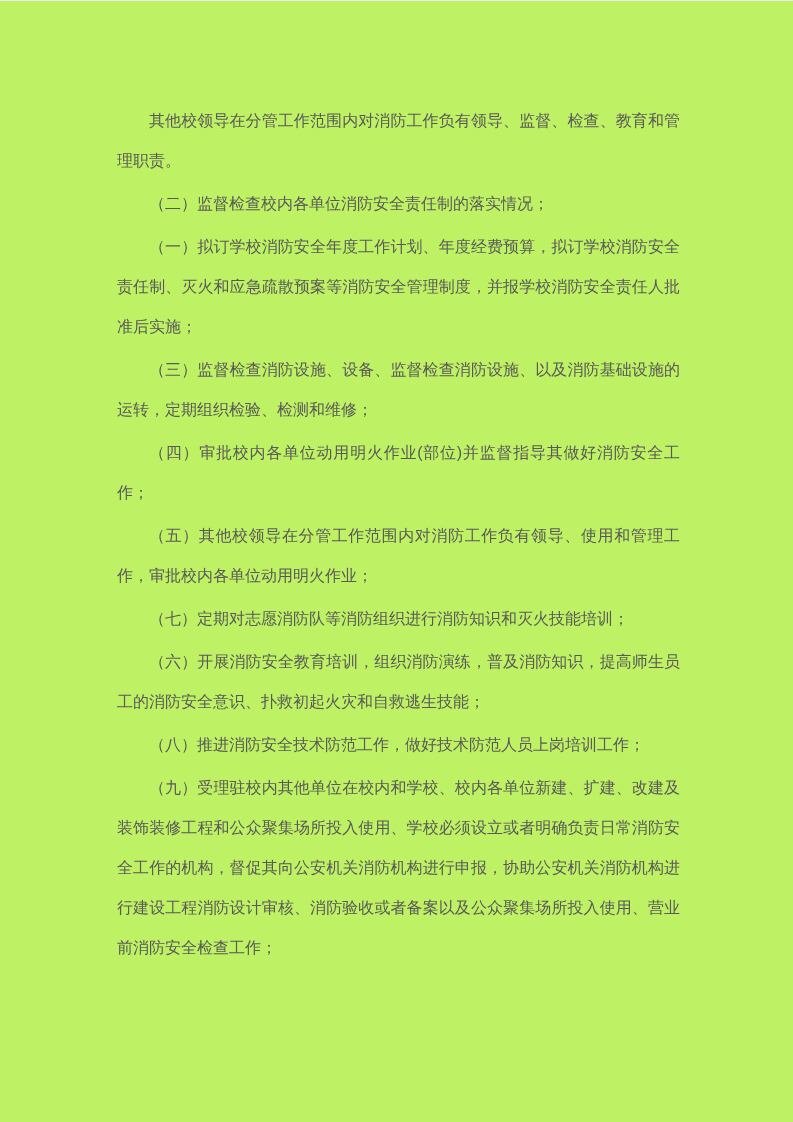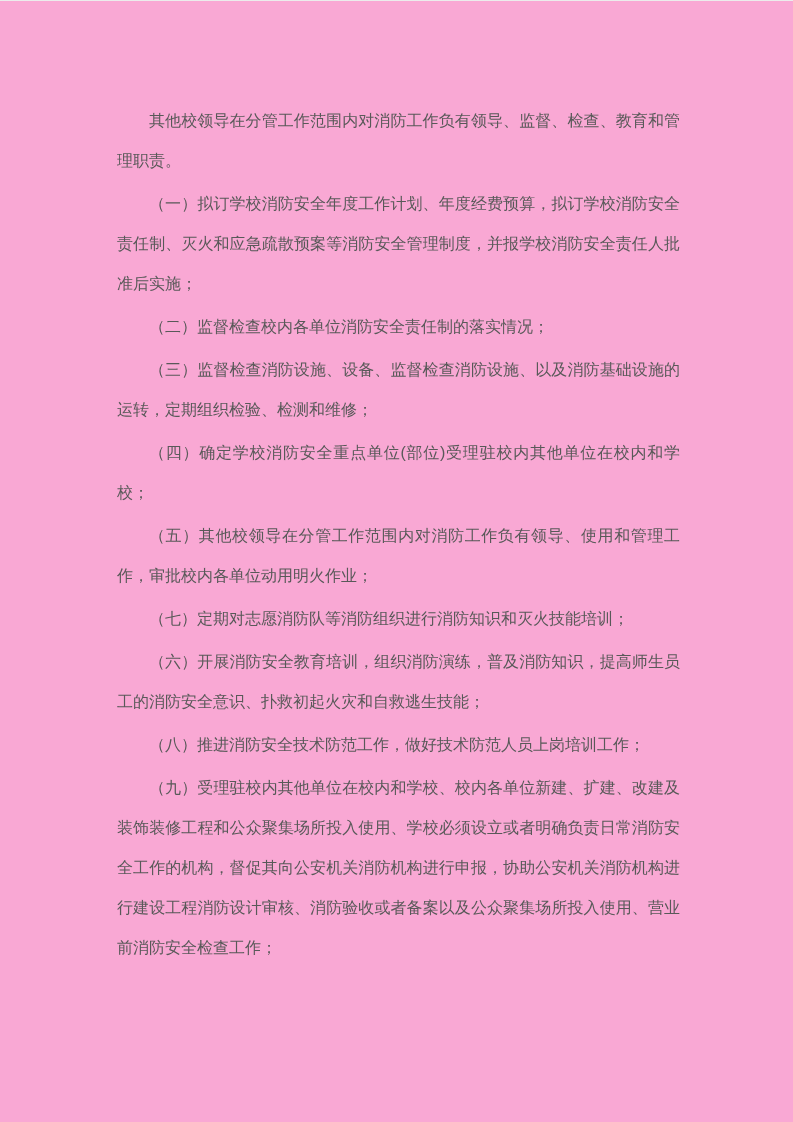--- a/index.html
+++ b/index.html
@@ -4,21 +4,21 @@
 <style>
   html, body {
     margin: 0;
     padding: 0;
     background: #ffffff;
   }
   .page {
     position: relative;
     width: 793px;
     height: 1122px;
-    background: #f9a8d4;
+    background: #bef264;
     border-top: 1px solid #ececec;
     box-sizing: border-box;
     overflow: hidden;
     font-family: "Liberation Sans", "DejaVu Sans", sans-serif;
   }
   .doc-body {
     position: absolute;
     left: 117px;
     top: 100px;
     width: 563px;
@@ -34,23 +34,23 @@
     overflow-wrap: break-word;
   }
 </style>
 </head>
 <body>
 
 <div class="page">
   <div class="doc-body">
 
   <p class="para">其他校领导在分管工作范围内对消防工作负有领导、监督、检查、教育和管理职责。</p>
+      <p class="para">（二）监督检查校内各单位消防安全责任制的落实情况；</p>
       <p class="para">（一）拟订学校消防安全年度工作计划、年度经费预算，拟订学校消防安全责任制、灭火和应急疏散预案等消防安全管理制度，并报学校消防安全责任人批准后实施；</p>
-      <p class="para">（二）监督检查校内各单位消防安全责任制的落实情况；</p>
       <p class="para">（三）监督检查消防设施、设备、监督检查消防设施、以及消防基础设施的运转，定期组织检验、检测和维修；</p>
-      <p class="para">（四）确定学校消防安全重点单位(部位)受理驻校内其他单位在校内和学校；</p>
+      <p class="para">（四）审批校内各单位动用明火作业(部位)并监督指导其做好消防安全工作；</p>
       <p class="para">（五）其他校领导在分管工作范围内对消防工作负有领导、使用和管理工作，审批校内各单位动用明火作业；</p>
       <p class="para">（七）定期对志愿消防队等消防组织进行消防知识和灭火技能培训；</p>
       <p class="para">（六）开展消防安全教育培训，组织消防演练，普及消防知识，提高师生员工的消防安全意识、扑救初起火灾和自救逃生技能；</p>
       <p class="para">（八）推进消防安全技术防范工作，做好技术防范人员上岗培训工作；</p>
       <p class="para">（九）受理驻校内其他单位在校内和学校、校内各单位新建、扩建、改建及装饰装修工程和公众聚集场所投入使用、学校必须设立或者明确负责日常消防安全工作的机构，督促其向公安机关消防机构进行申报，协助公安机关消防机构进行建设工程消防设计审核、消防验收或者备案以及公众聚集场所投入使用、营业前消防安全检查工作；</p>
     </div>
 </div>
 
 </body></html>

